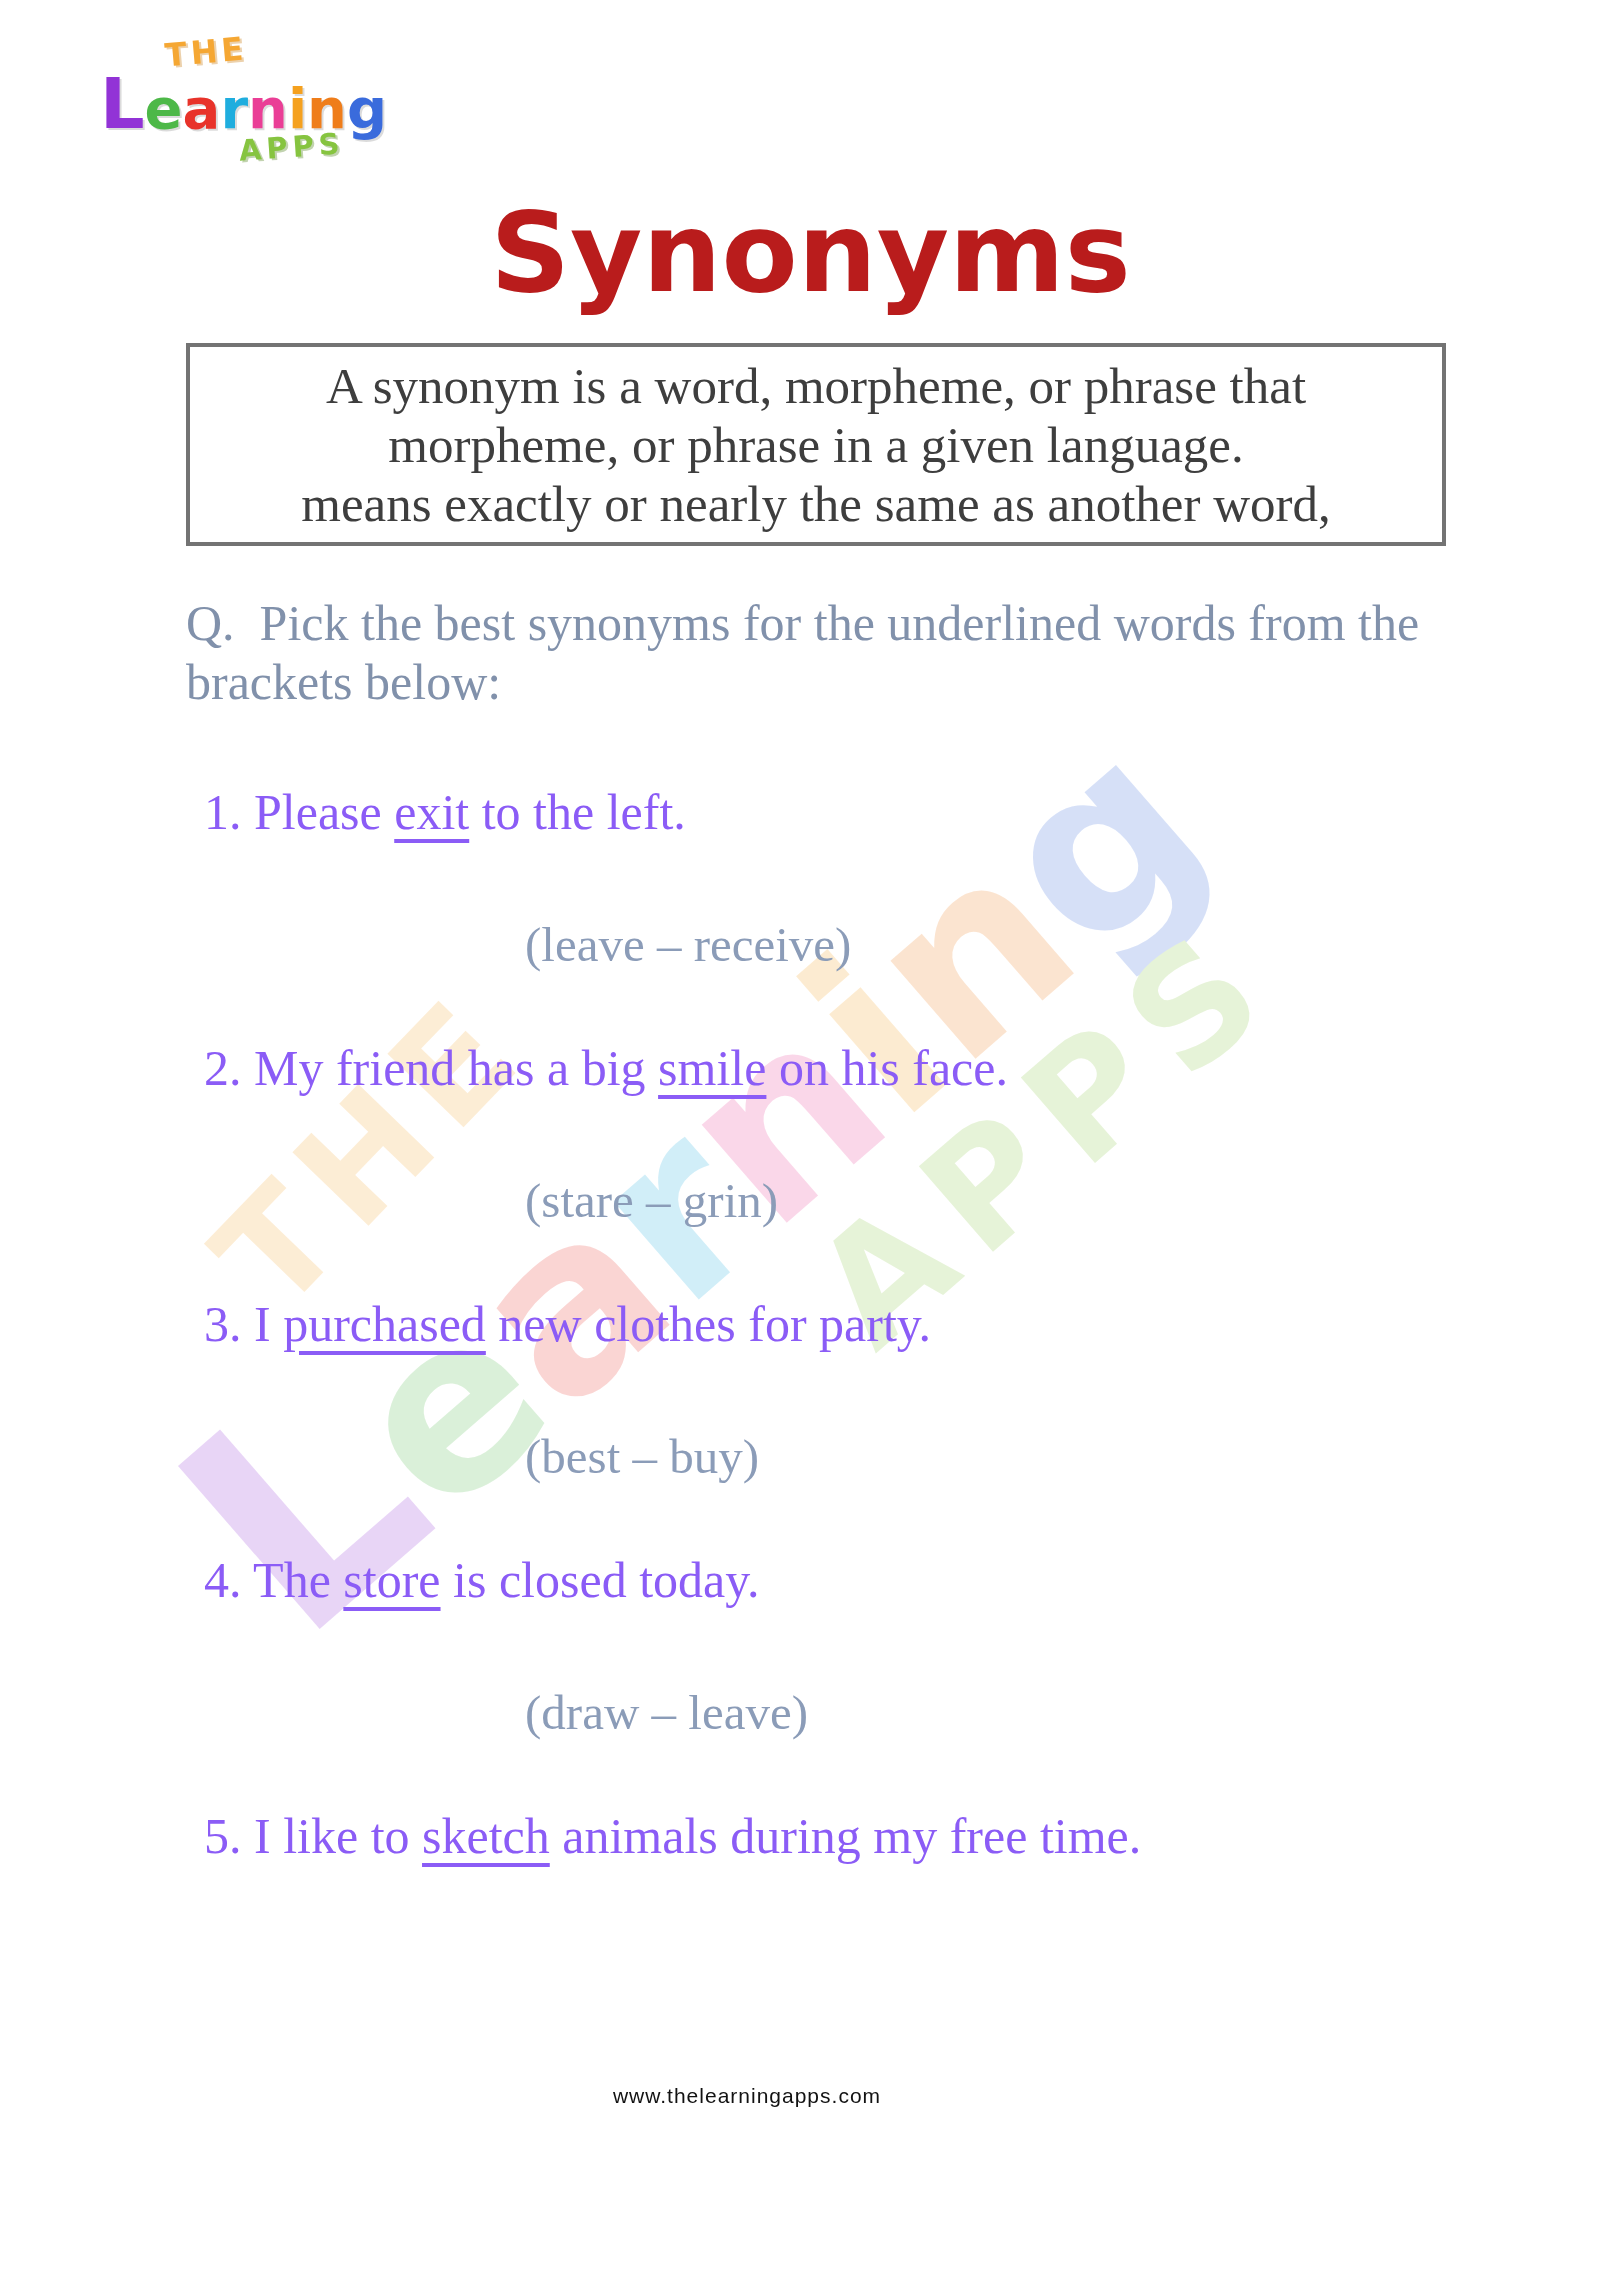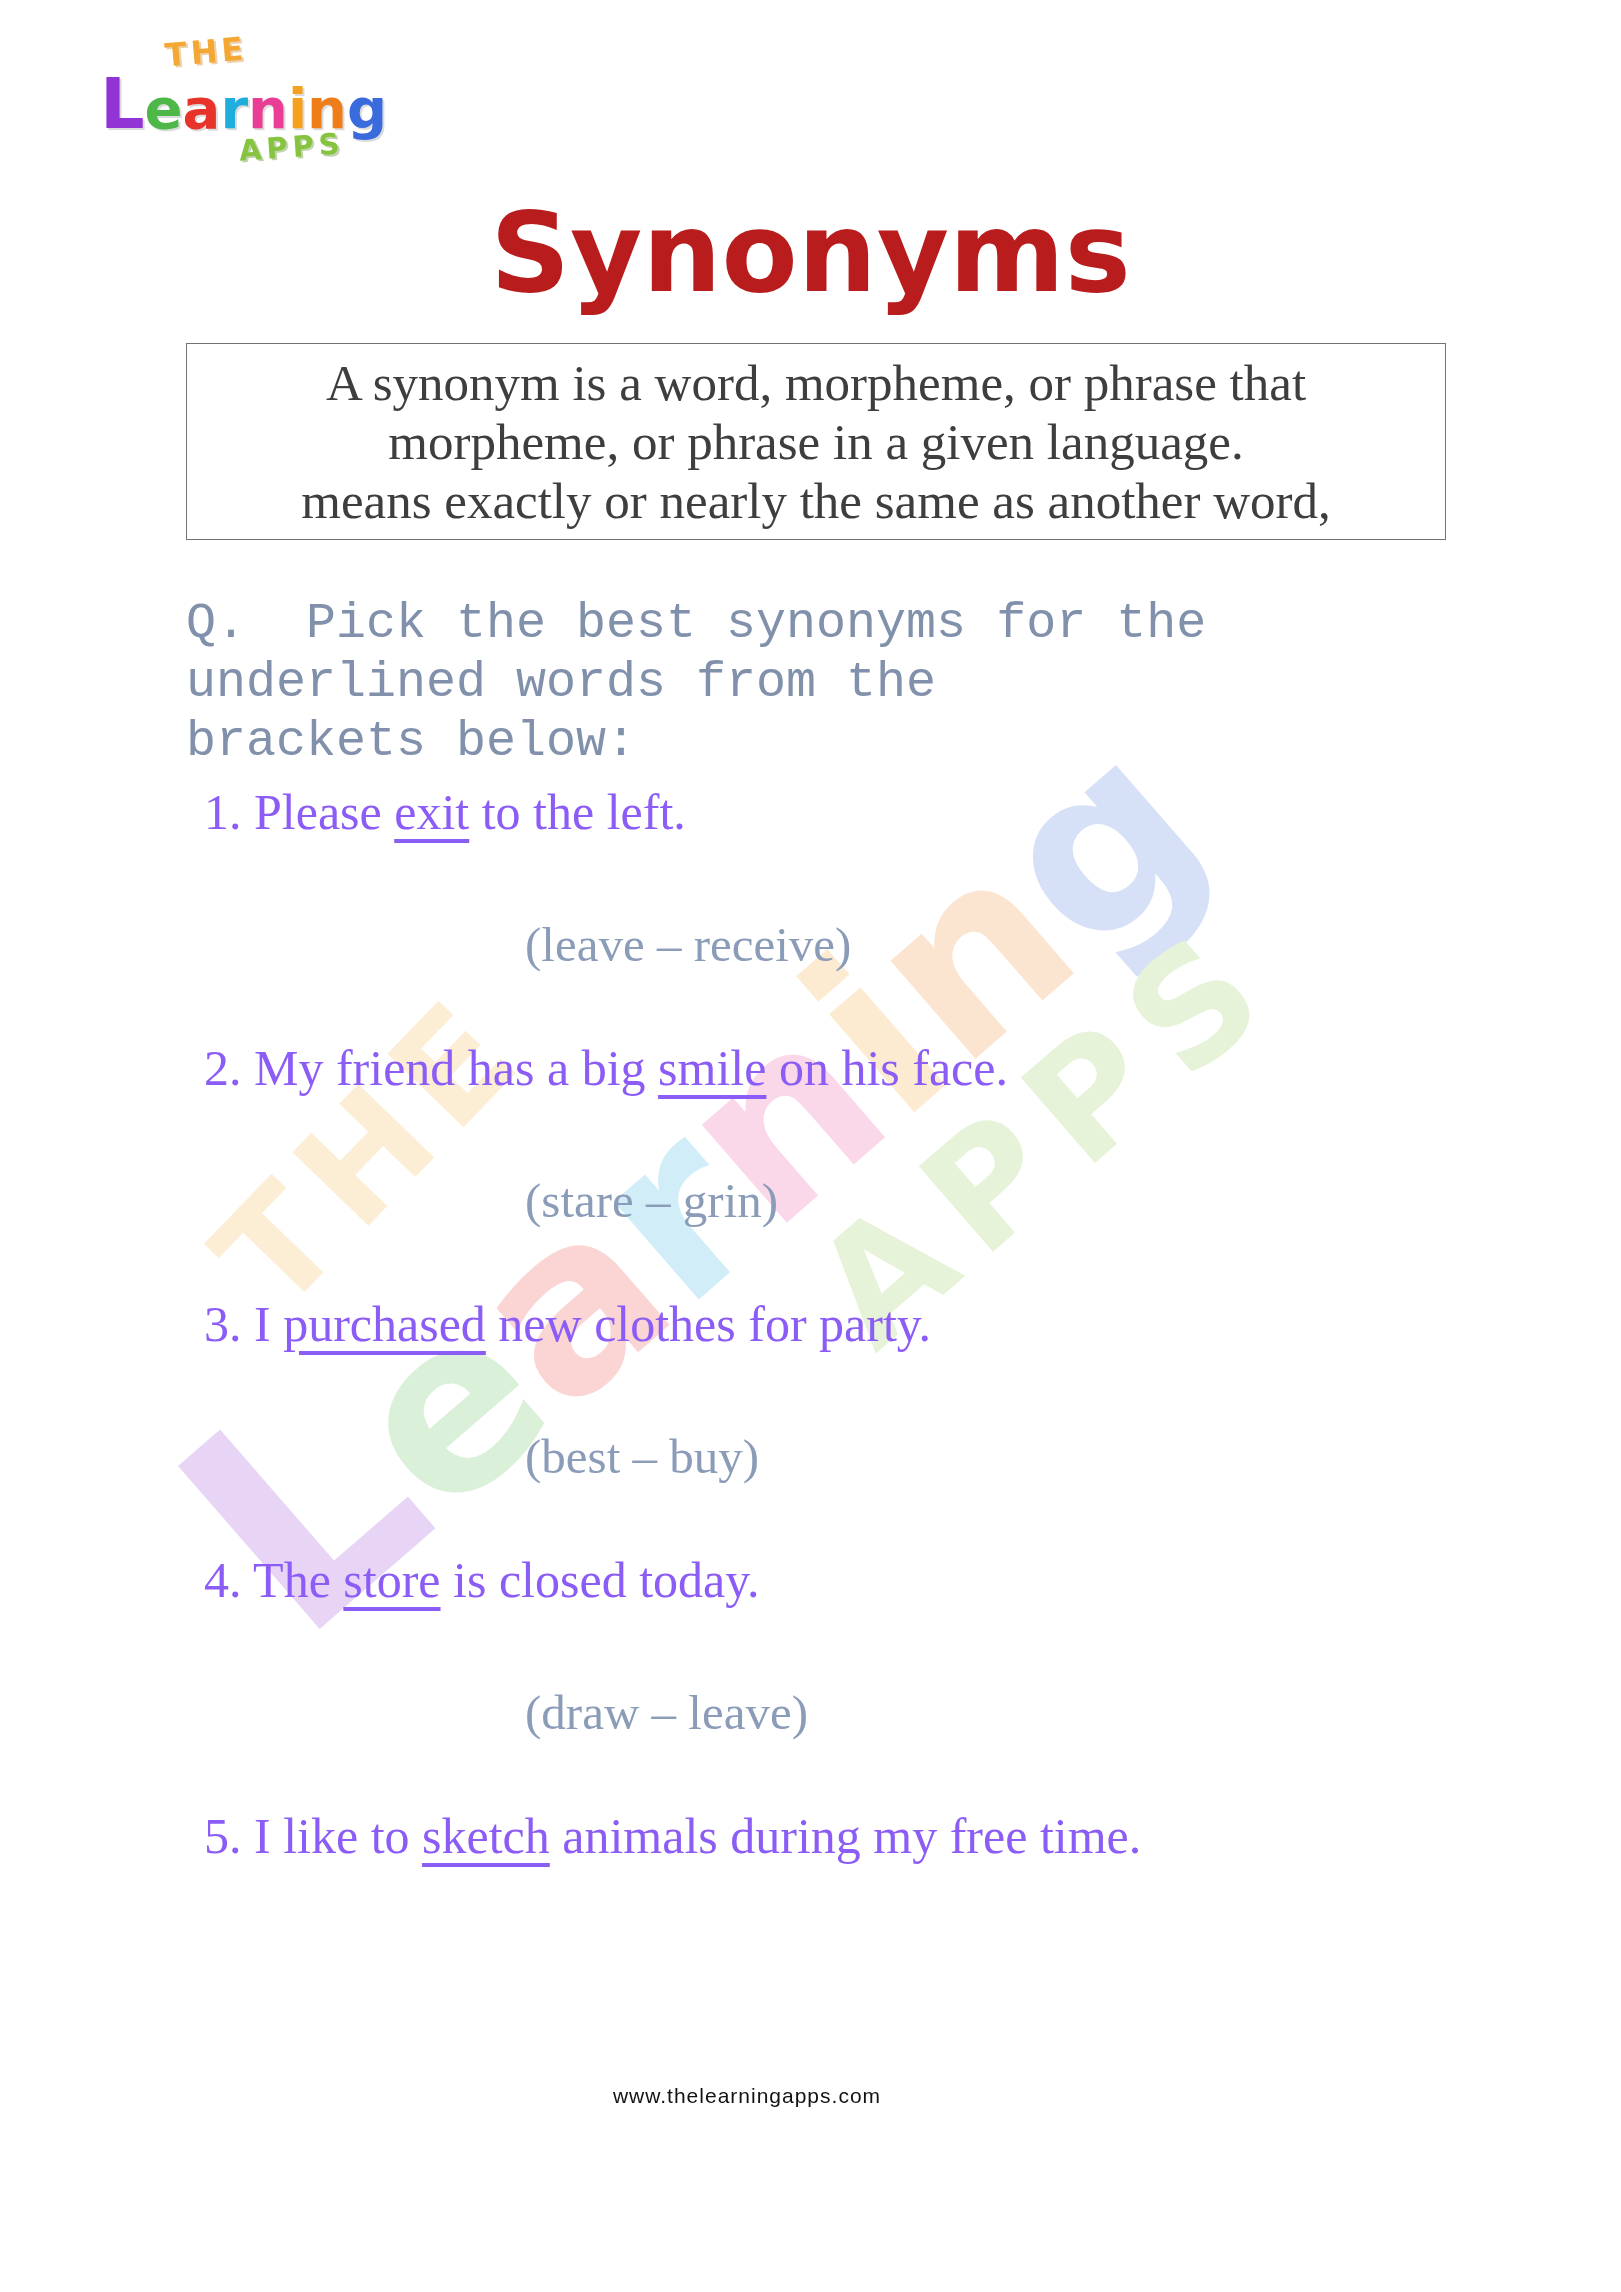--- a/index.html
+++ b/index.html
@@ -68,34 +68,33 @@
     font-family:"DejaVu Sans", sans-serif;
     font-weight:bold;
     font-size:111px; line-height:1.1;
     color:#b91c1c;
   }
 
   
   .def-box {
     position:absolute; left:186px; top:343px; width:1260px; z-index:1;
     box-sizing:border-box;
-    border:1px solid #737373;
+    border:4px solid #737373;
     padding:9.8px 7.8px 7.8px 7.8px;
     text-align:center;
     font-size:51px; line-height:59px;
     color:#3e3e3e;
   }
   .def-box .line { display:block; white-space:pre-wrap; }
 
   
   .question {
     position:absolute; left:186px; top:594px; width:1274px; z-index:1;
     font-size:50px; line-height:59px;
     color:#8191ab;
-    font-family:Liberation Mono, monospace;
   }
   .question .line { display:block; white-space:pre-wrap; }
 
   
   .qa {
     position:absolute; left:204px; top:782px; width:1294px; z-index:1;
   }
   .sentence {
     font-size:50px; line-height:61px; color:#8b5cf6; white-space:pre-wrap;
   }

